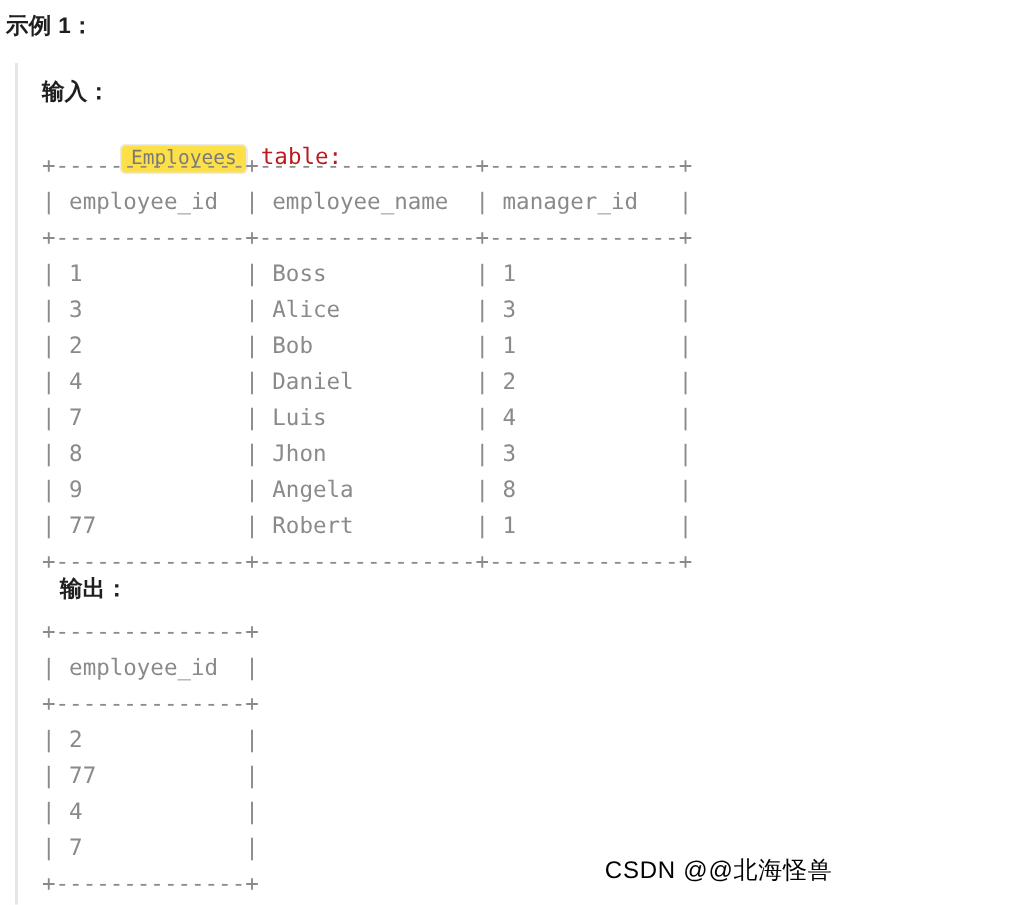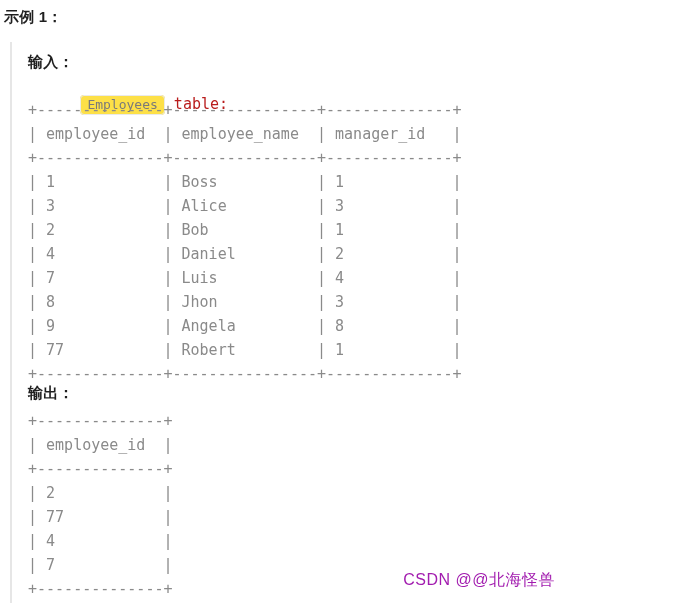--- a/index.html
+++ b/index.html
@@ -63,21 +63,21 @@
     line-height: 20px;
   }
   .label-input {
     position: absolute;
     left: 0px;
     top: 10px;
     text-align: right;
   }
   .label-output {
     position: absolute;
-    left: 0px;
+    left: 12px;
     top: 341px;
     text-align: right;
   }
 
   
   .caption-line {
     position: absolute;
     left: 0px;
     top: 32px;
     white-space: pre;
@@ -116,21 +116,21 @@
   }
   .ascii-input  { top: 56px; }
   .ascii-output { top: 367px; }
 
   
   .watermark {
     position: absolute;
     right: 14px;
     bottom: 12px;
     font-size: 16px;
-    color: #a21caf;
+    color: #000000;
     white-space: pre;
     font-family: "Liberation Sans", sans-serif;
     letter-spacing: 0.5px;
   }
 </style>
 </head>
 <body>
 
 <div id="page">
 

